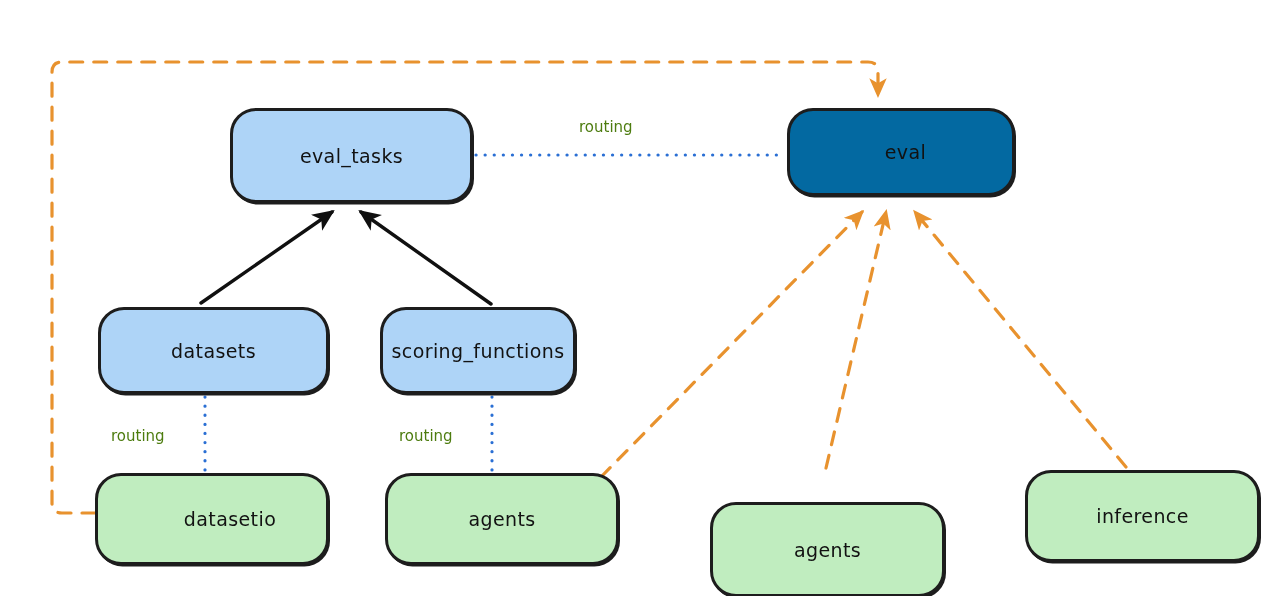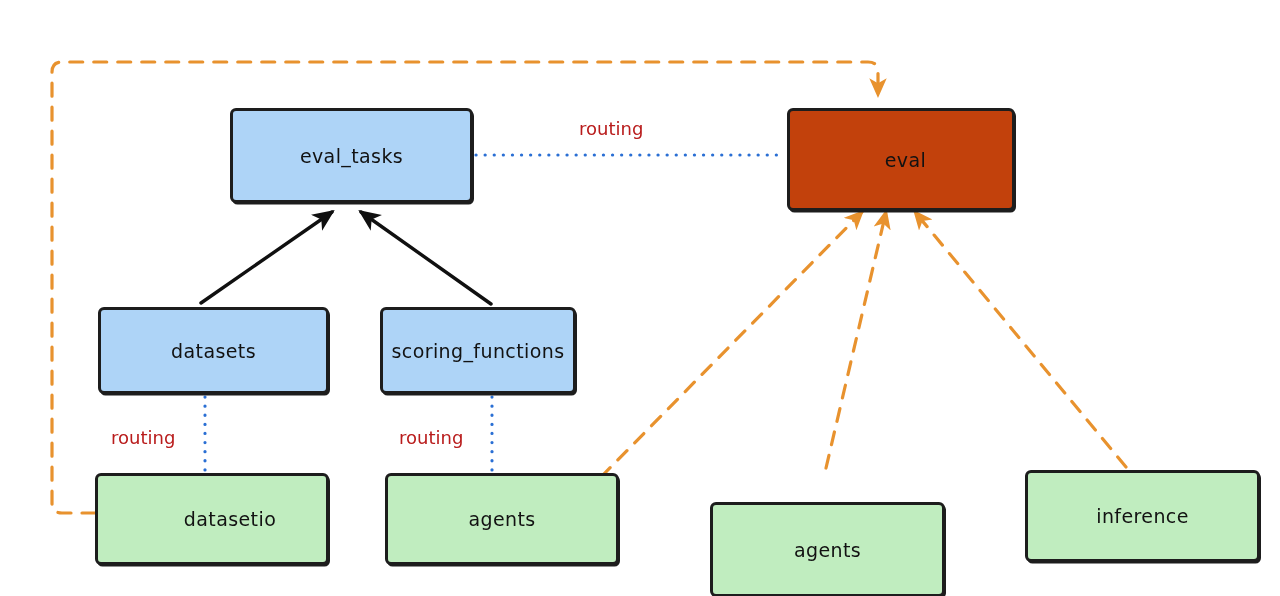--- a/index.html
+++ b/index.html
@@ -24,36 +24,36 @@
     height: 596px;
     pointer-events: none;
   }
   .node {
     position: absolute;
     box-sizing: border-box;
     display: flex;
     align-items: center;
     justify-content: center;
     border: 3px solid #1d1d1d;
-    border-radius: 6px;
+    border-radius: 26px;
     box-shadow: 1.5px 2px 0 -0.5px #1d1d1d;
   }
   .node-label {
     font-family: "DejaVu Sans", sans-serif;
     font-size: 19px;
     letter-spacing: 0.4px;
     color: #121212;
     white-space: nowrap;
     user-select: none;
   }
   .edge-label {
     position: absolute;
     font-family: "DejaVu Sans", sans-serif;
-    font-size: 18px;
-    color: #b91c1c;
+    font-size: 15px;
+    color: #4d7c0f;
     white-space: nowrap;
     user-select: none;
   }
 </style>
 </head>
 <body>
 
 <div id="canvas">
 
   <svg id="edges" viewBox="0 0 1280 596" xmlns="http://www.w3.org/2000/svg">
@@ -82,21 +82,21 @@
 
     <path d="M 205 397 L 205 470" fill="none" stroke="#2a6fd4" stroke-width="3.2" stroke-dasharray="0.1 9" stroke-linecap="round"></path>
 
     <path d="M 492 397 L 492 470" fill="none" stroke="#2a6fd4" stroke-width="3.2" stroke-dasharray="0.1 9" stroke-linecap="round"></path>
   </svg>
 
   <div class="node" style="left:230px; top:108px; width:243px; height:95px; background:#aed4f7;">
     <span class="node-label">eval_tasks</span>
   </div>
 
-  <div class="node" style="left:787px; top:108px; width:228px; height:103px; background:#c2410c;padding-left:9px;">
+  <div class="node" style="left:787px; top:108px; width:228px; height:88px; background:#0369a1;padding-left:9px;">
     <span class="node-label">eval</span>
   </div>
 
   <div class="node" style="left:98px; top:307px; width:231px; height:87px; background:#aed4f7;">
     <span class="node-label">datasets</span>
   </div>
 
   <div class="node" style="left:380px; top:307px; width:196px; height:87px; background:#aed4f7;">
     <span class="node-label">scoring_functions</span>
   </div>

